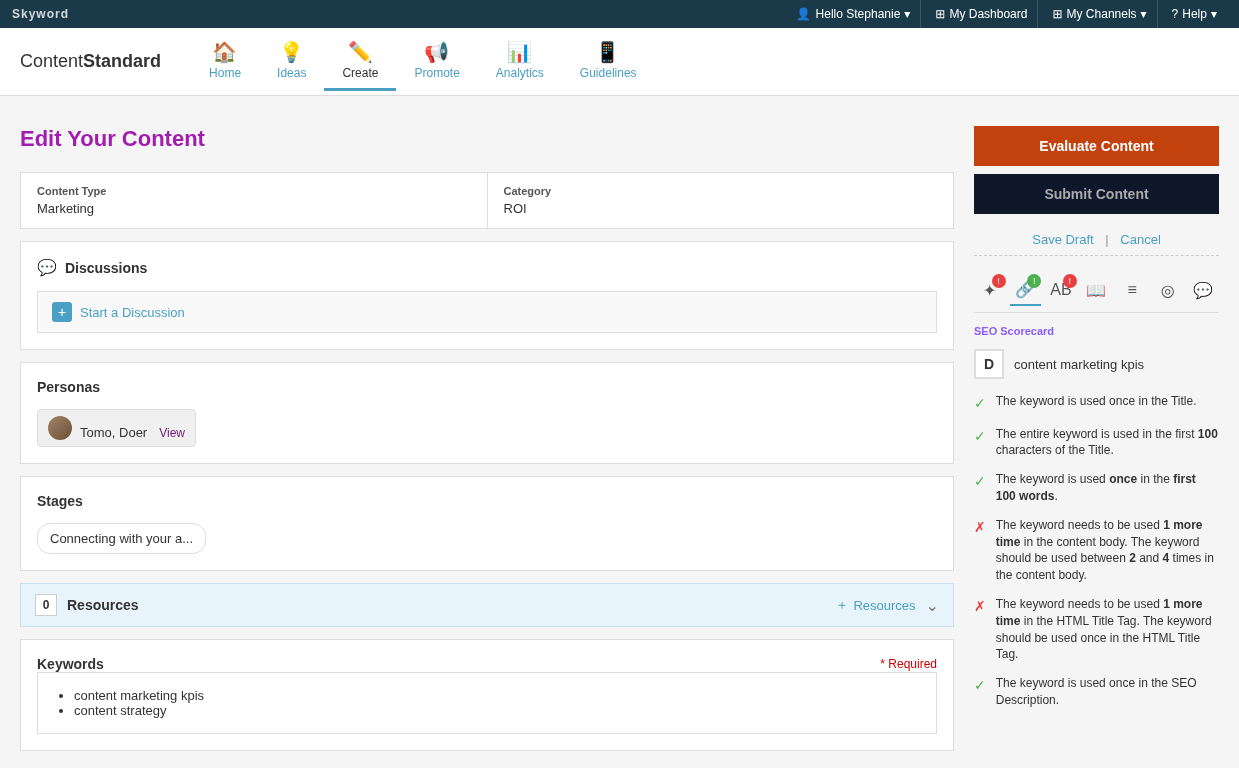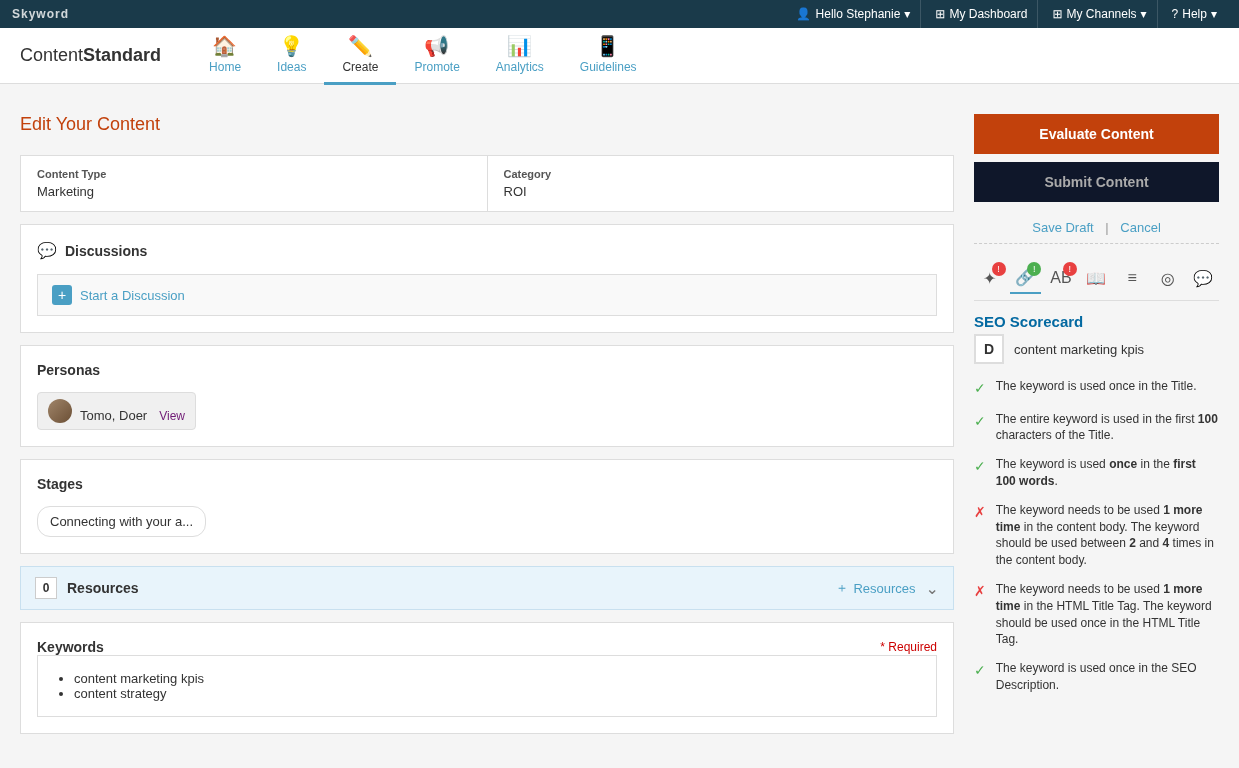--- a/index.html
+++ b/index.html
@@ -26,42 +26,42 @@
     }
     .top-bar-item:last-child { border-right: none; }
 
     
     .main-nav {
       background: #fff;
       border-bottom: 1px solid #ddd;
       display: flex;
       align-items: center;
       padding: 0 20px;
-      height: 56px;
+      height: 68px;
     }
     .brand { font-size: 18px; margin-right: 30px; }
     .brand span { font-weight: bold; }
     .nav-items { display: flex; align-items: center; gap: 0; }
     .nav-item {
       display: flex; flex-direction: column; align-items: center;
       padding: 8px 18px; cursor: pointer; color: #4a9fc4; font-size: 12px;
       border-bottom: 3px solid transparent; text-decoration: none;
     }
     .nav-item.active { color: #333; border-bottom: 3px solid #4a9fc4; }
     .nav-icon { font-size: 20px; margin-bottom: 2px; }
 
     
     .page-content {
       display: flex;
       padding: 30px 20px 20px 20px;
       gap: 20px;
       max-width: 1239px;
     }
     .main-section { flex: 1; }
-    .page-title { font-size: 18px; font-weight: normal; margin-bottom: 20px; color: #c2410c; }
+    .page-title { font-size: 22px; font-weight: bold; margin-bottom: 20px; color: #a21caf; }
 
     
     .card {
       background: #fff;
       border: 1px solid #ddd;
       margin-bottom: 12px;
     }
     .content-type-row {
       display: flex;
     }
@@ -211,21 +211,21 @@
       display: flex; align-items: center; justify-content: center;
     }
     .badge-green {
       position: absolute; top: 0; right: 0;
       background: #4caf50; color: #fff; border-radius: 50%;
       width: 14px; height: 14px; font-size: 9px;
       display: flex; align-items: center; justify-content: center;
     }
 
     
-    .seo-title { font-size: 15px; font-weight: bold; margin-bottom: 4px; color: #0369a1; }
+    .seo-title { font-size: 11px; font-weight: bold; margin-bottom: 12px; color: #8b5cf6; }
     .seo-keyword-row {
       display: flex; align-items: center; gap: 10px;
       margin-bottom: 14px;
     }
     .grade-box {
       width: 30px; height: 30px;
       background: #fff; border: 2px solid #ddd;
       display: flex; align-items: center; justify-content: center;
       font-weight: bold; font-size: 14px; color: #333;
       flex-shrink: 0;

